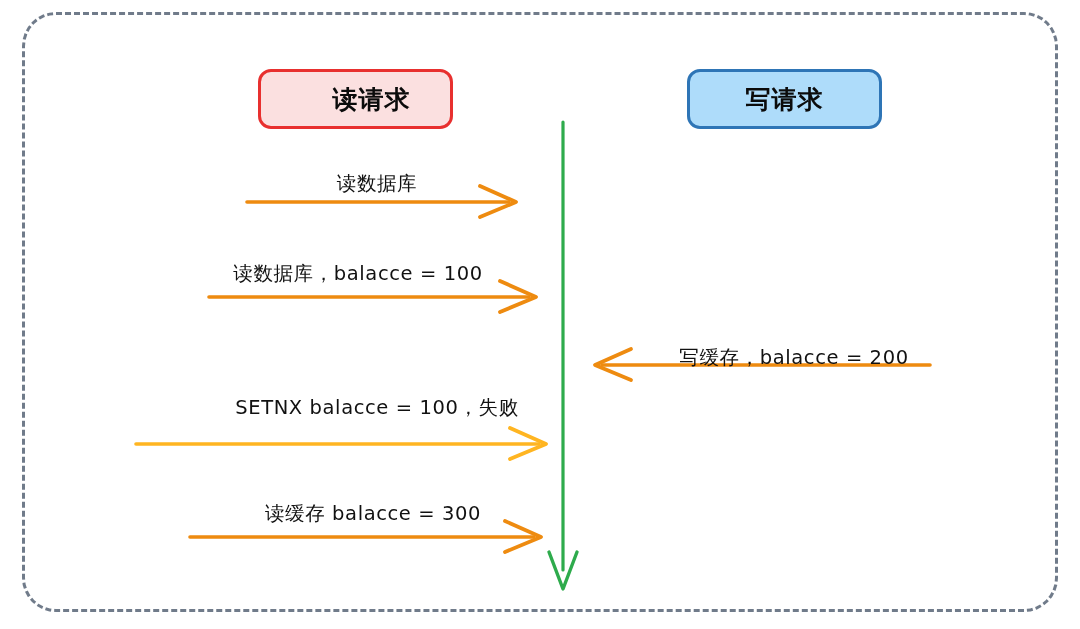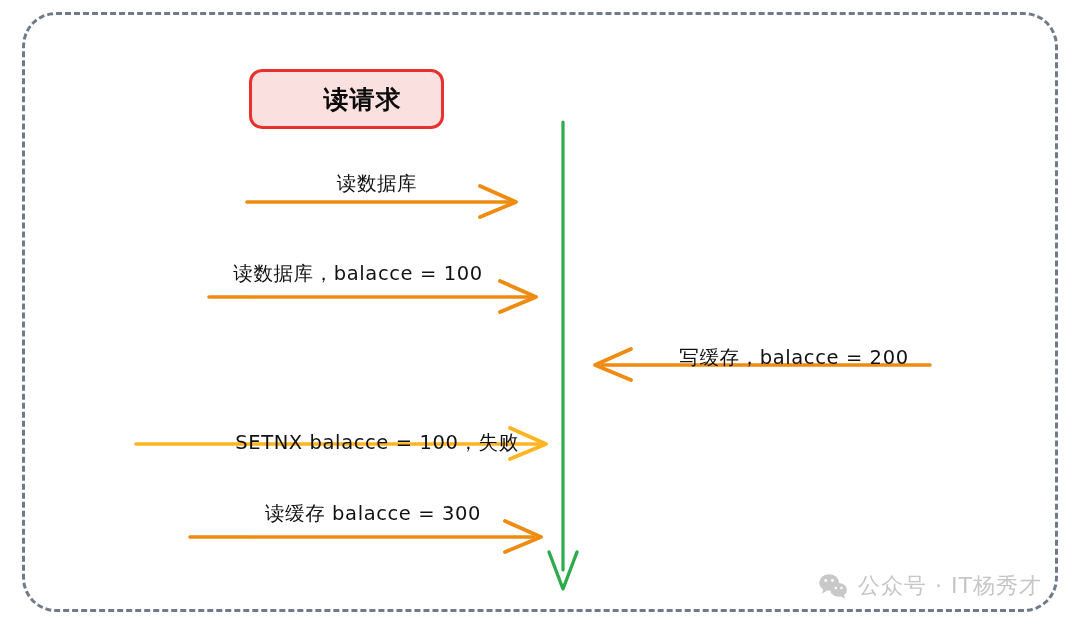--- a/index.html
+++ b/index.html
@@ -36,21 +36,21 @@
     align-items: center;
     justify-content: center;
     border-radius: 13px;
     font-size: 25px;
     font-weight: 600;
     color: #0b0b0b;
     letter-spacing: 1px;
     font-family: "DejaVu Sans", "Liberation Sans", sans-serif;
   }
   .actor-read {
-    left: 249px;
+    left: 258px;
     top: 69px;
     width: 195px;
     height: 60px;
     background: #fbe0e0;
     border: 3px solid #e8302f;
     padding-left: 32px;
   }
   .actor-write {
     left: 687px;
     top: 69px;
@@ -107,20 +107,23 @@
 <body>
 
 <div id="canvas">
 
   <div class="dashed-frame"></div>
 
   <div class="actor-box actor-read">
     <span>读请求</span>
   </div>
 
+  <div class="actor-box actor-write">
+    <span>写请求</span>
+  </div>
 
   <svg class="arrows" viewBox="0 0 1080 629">
 
     <g>
       <line x1="563" y1="122" x2="563" y2="570" stroke="#2eab4c" stroke-width="3.2" stroke-linecap="round"></line>
       <polyline points="549,552 563,589 577,552" fill="none" stroke="#2eab4c" stroke-width="3.4" stroke-linecap="round" stroke-linejoin="round"></polyline>
     </g>
 
     <g>
       <line x1="247" y1="202" x2="509" y2="202" stroke="#ee8b10" stroke-width="3.6" stroke-linecap="round"></line>
@@ -148,31 +151,18 @@
     </g>
 
   </svg>
 
   <div class="msg-label center" style="left:377px; top:170px;">读数据库</div>
 
   <div class="msg-label center" style="left:358px; top:260px;">读数据库，balacce = 100</div>
 
   <div class="msg-label center" style="left:794px; top:323px;margin-top:21px;">写缓存，balacce = 200</div>
 
-  <div class="msg-label center" style="left:377px; top:429px;">SETNX balacce = 100，失败</div>
+  <div class="msg-label center" style="left:377px; top:394px;">SETNX balacce = 100，失败</div>
 
   <div class="msg-label center" style="left:373px; top:500px;">读缓存 balacce = 300</div>
 
-  <div class="watermark">
-    <svg class="wechat-icon" viewBox="0 0 34 30">
-      <ellipse cx="12.5" cy="11" rx="11.5" ry="9.6" fill="#c8c8c8"></ellipse>
-      <polygon points="6,17.5 4,24 10,20.5" fill="#c8c8c8"></polygon>
-      <ellipse cx="23.5" cy="19.5" rx="9.6" ry="8" fill="#c8c8c8"></ellipse>
-      <polygon points="29,24.5 31.5,30 26,27" fill="#c8c8c8"></polygon>
-      <circle cx="8.6" cy="8.6" r="1.7" fill="#ffffff"></circle>
-      <circle cx="16.4" cy="8.6" r="1.7" fill="#ffffff"></circle>
-      <circle cx="20.2" cy="17.4" r="1.4" fill="#ffffff"></circle>
-      <circle cx="26.8" cy="17.4" r="1.4" fill="#ffffff"></circle>
-    </svg>
-    <span class="watermark-text">公众号 · IT杨秀才</span>
-  </div>
 
 </div>
 
 </body></html>

